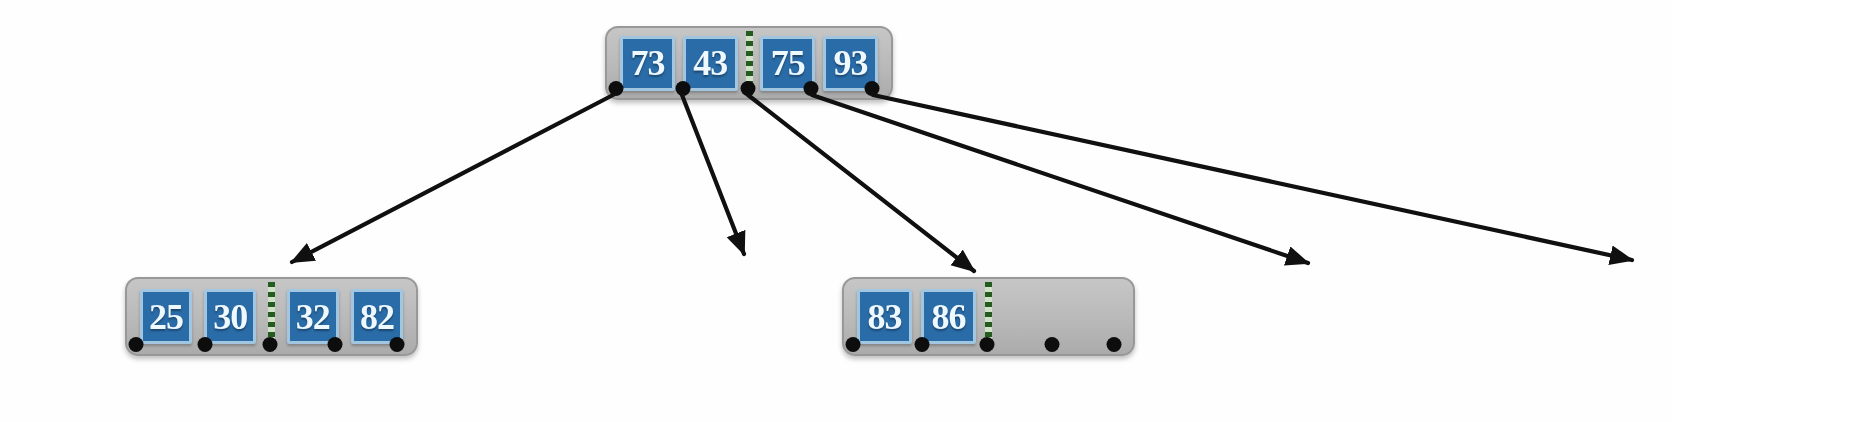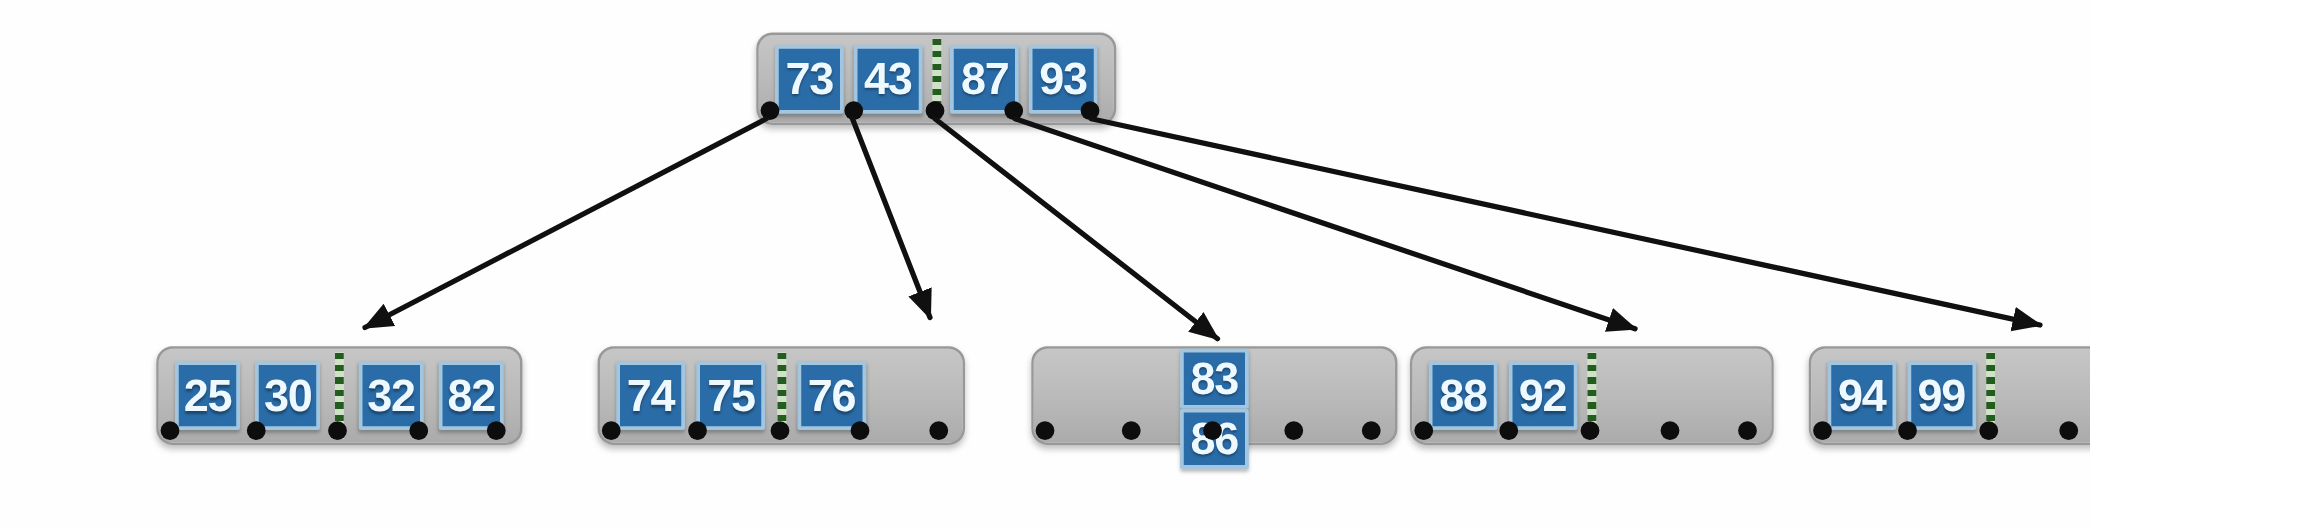--- a/index.html
+++ b/index.html
@@ -1,21 +1,21 @@
 <!DOCTYPE html>
 <html style="--background: #fefefe; --node-fill: #b9b9b9; --node-border: #989898; --key-fill: #2a6ca8; --key-border: #a2c6e0; --key-text: #eef8ff; --divider-dot: #245c1f; --divider-strip: #cfe2c8; --pointer-dot: #0d0d0d; --arrow: #101010; --bg: #fefefe;"><head>
 <meta charset="utf-8">
 <style>
   html, body { margin: 0; padding: 0; background: #ffffff; }
   .stage {
     position: relative;
     width: 1672px;
     height: 422px;
     background: var(--bg, #fefefe);
-    font-family: Liberation Sans, sans-serif;
+    font-family: Liberation Serif, serif;
     overflow: hidden;
   }
   .arrows-layer {
     position: absolute;
     left: 0; top: 0;
     z-index: 2;
     pointer-events: none;
   }
   .tnode {
     position: absolute;
@@ -26,21 +26,21 @@
     justify-content: space-between;
     padding: 0 13px;
     border-radius: 13px;
     background: linear-gradient(180deg, #c6c6c6 0%, var(--node-fill, #b9b9b9) 55%, #ababab 100%);
     border: 2px solid var(--node-border, #989898);
     box-shadow: 0 3px 5px rgba(0,0,0,0.25);
   }
   .tnode.root { left: 605px; top: 26px;  width: 288px; height: 74px; }
   .tnode.c0   { left: 125px; top: 277px; width: 293px; height: 79px; gap: 12px; }
   .tnode.c1   { left: 478px; top: 277px; width: 294px; height: 79px; }
-  .tnode.c2   { left: 825px; top: 277px; width: 293px; height: 79px; flex-direction: column; }
+  .tnode.c2   { left: 842px; top: 277px; width: 293px; height: 79px; }
   .tnode.c3   { left: 1128px; top: 277px; width: 291px; height: 79px; }
   .tnode.c4   { left: 1447px; top: 277px; width: 291px; height: 79px; }
   .key {
     width: 55px; height: 55px;
     box-sizing: border-box;
     display: flex;
     align-items: center;
     justify-content: center;
     background: var(--key-fill, #2a6ca8);
     border: 3px solid var(--key-border, #a2c6e0);
@@ -87,79 +87,43 @@
     <line x1="682" y1="95" x2="744" y2="254" stroke="#101010" stroke-width="4.2" stroke-linecap="round" marker-end="url(#ah)"></line>
     <line x1="748" y1="95" x2="974" y2="271" stroke="#101010" stroke-width="4.2" stroke-linecap="round" marker-end="url(#ah)"></line>
     <line x1="812" y1="95" x2="1308" y2="263" stroke="#101010" stroke-width="4.2" stroke-linecap="round" marker-end="url(#ah)"></line>
     <line x1="873" y1="95" x2="1632" y2="260" stroke="#101010" stroke-width="4.2" stroke-linecap="round" marker-end="url(#ah)"></line>
   </svg>
 
   <div class="tnode root">
       <div class="key">73</div>
       <div class="key">43</div>
       <div class="divider"></div>
-      <div class="key">87</div>
+      <div class="key">75</div>
       <div class="key">93</div>
       <span class="pdot" style="left: 3.1%;"></span>
       <span class="pdot" style="left: 26.9%;"></span>
       <span class="pdot" style="left: 49.6%;"></span>
       <span class="pdot" style="left: 71.8%;"></span>
       <span class="pdot" style="left: 93.3%;"></span>
     </div>
   <div class="tnode c0">
       <div class="key">25</div>
       <div class="key">30</div>
       <div class="divider"></div>
       <div class="key">32</div>
       <div class="key">82</div>
       <span class="pdot" style="left: 3.1%;"></span>
       <span class="pdot" style="left: 26.9%;"></span>
       <span class="pdot" style="left: 49.6%;"></span>
       <span class="pdot" style="left: 71.8%;"></span>
       <span class="pdot" style="left: 93.3%;"></span>
     </div>
-  <div class="tnode c1">
-      <div class="key">74</div>
-      <div class="key">75</div>
-      <div class="divider"></div>
-      <div class="key">76</div>
-      <div class="key empty"></div>
-      <span class="pdot" style="left: 3.1%;"></span>
-      <span class="pdot" style="left: 26.9%;"></span>
-      <span class="pdot" style="left: 49.6%;"></span>
-      <span class="pdot" style="left: 71.8%;"></span>
-      <span class="pdot" style="left: 93.3%;"></span>
-    </div>
   <div class="tnode c2">
       <div class="key">83</div>
       <div class="key">86</div>
-      <div class="divider"></div>
-      <div class="key empty"></div>
-      <div class="key empty"></div>
-      <span class="pdot" style="left: 3.1%;"></span>
-      <span class="pdot" style="left: 26.9%;"></span>
-      <span class="pdot" style="left: 49.6%;"></span>
-      <span class="pdot" style="left: 71.8%;"></span>
-      <span class="pdot" style="left: 93.3%;"></span>
-    </div>
-  <div class="tnode c3">
-      <div class="key">88</div>
-      <div class="key">92</div>
-      <div class="divider"></div>
-      <div class="key empty"></div>
-      <div class="key empty"></div>
-      <span class="pdot" style="left: 3.1%;"></span>
-      <span class="pdot" style="left: 26.9%;"></span>
-      <span class="pdot" style="left: 49.6%;"></span>
-      <span class="pdot" style="left: 71.8%;"></span>
-      <span class="pdot" style="left: 93.3%;"></span>
-    </div>
-  <div class="tnode c4">
-      <div class="key">94</div>
-      <div class="key">99</div>
       <div class="divider"></div>
       <div class="key empty"></div>
       <div class="key empty"></div>
       <span class="pdot" style="left: 3.1%;"></span>
       <span class="pdot" style="left: 26.9%;"></span>
       <span class="pdot" style="left: 49.6%;"></span>
       <span class="pdot" style="left: 71.8%;"></span>
       <span class="pdot" style="left: 93.3%;"></span>
     </div>
 

